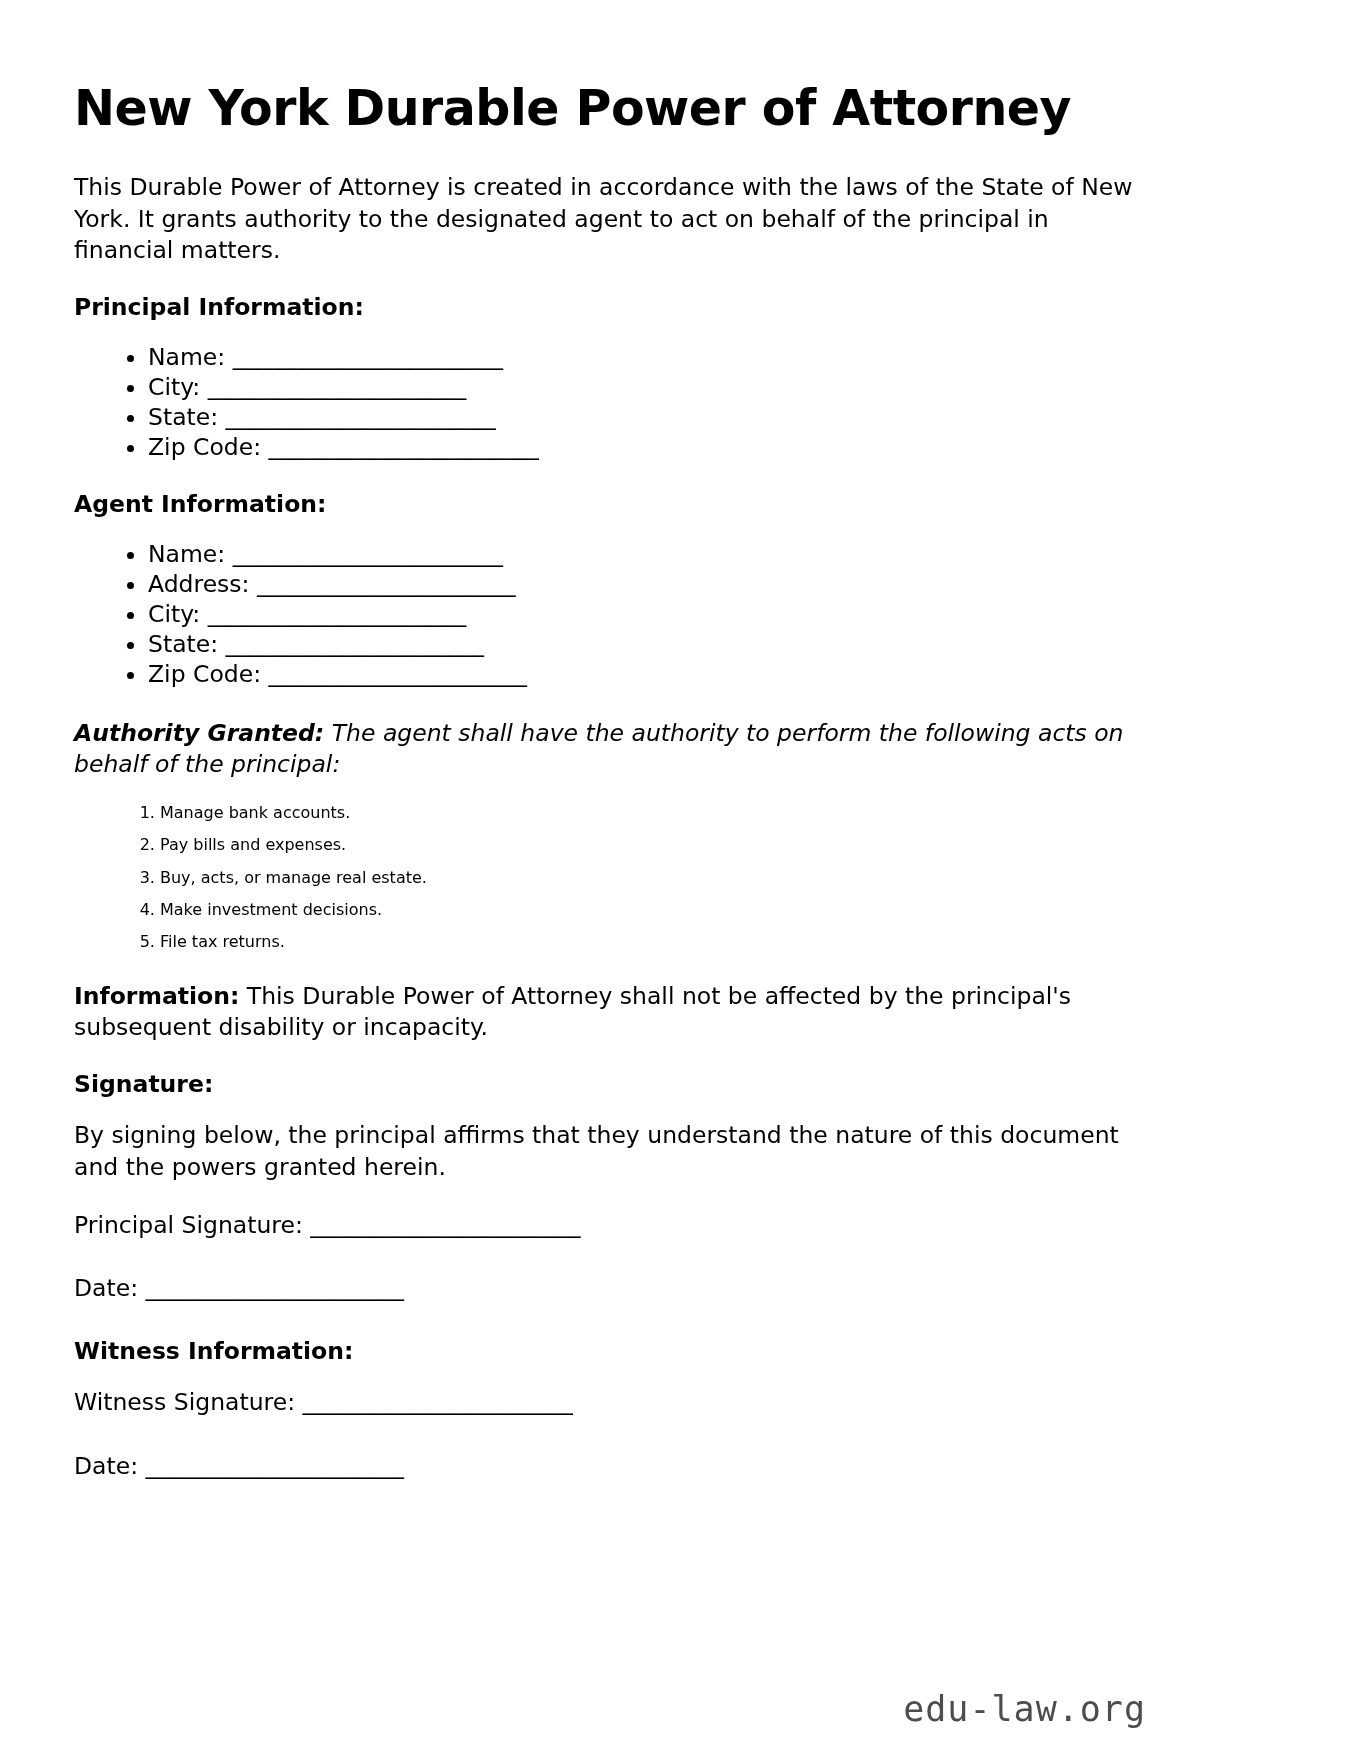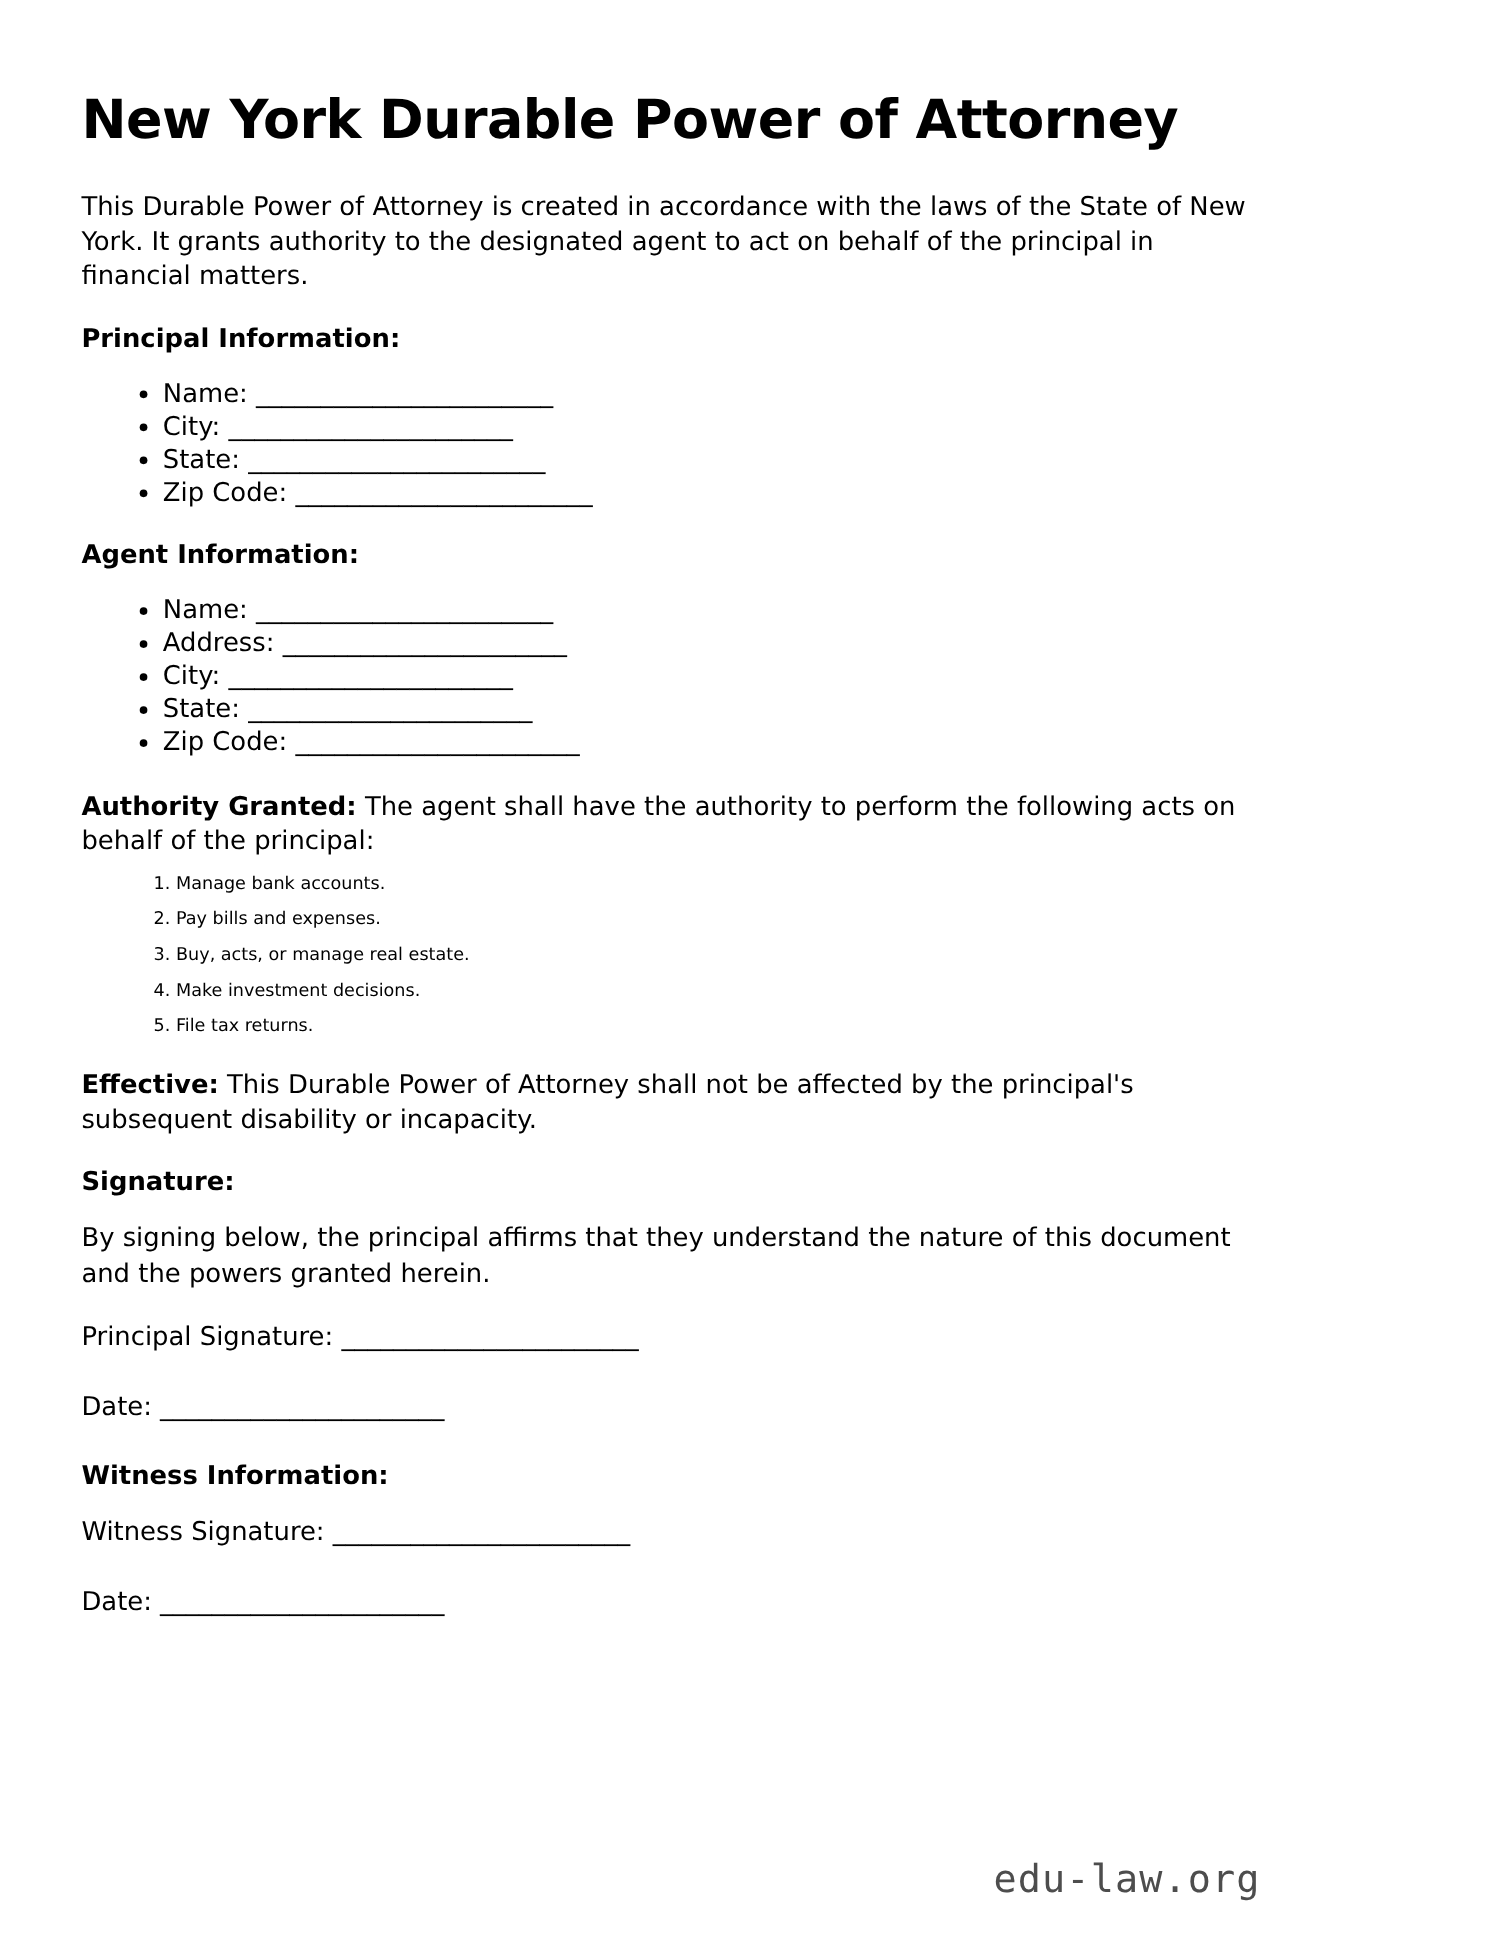--- a/index.html
+++ b/index.html
@@ -27,21 +27,22 @@
     margin: 18px 0 36px 0;
     line-height: 1.1;
   }
   p.para {
     font-size: 23.5px;
     line-height: 1.35;
     margin: 0 0 26px 0;
     max-width: 1205px;
   }
   p.para.tight {
-    margin-bottom: 12px;
+    margin-bottom: 22px;
+    font-style: italic;
   }
   h2.section-head {
     font-size: 23.5px;
     font-weight: bold;
     margin: 0 0 22px 0;
   }
   ul.field-list {
     margin: 0 0 28px 0;
     padding-left: 74px;
     list-style-type: disc;
@@ -109,21 +110,21 @@
   <p class="para tight"><span class="lead-bold">Authority Granted:</span><span> The agent shall have the authority to perform the following acts on behalf of the principal:</span></p>
 
   <ol class="acts-list">
     <li>Manage bank accounts.</li>
     <li>Pay bills and expenses.</li>
     <li>Buy, acts, or manage real estate.</li>
     <li>Make investment decisions.</li>
     <li>File tax returns.</li>
   </ol>
 
-  <p class="para"><span class="lead-bold">Effective:</span><span> This Durable Power of Attorney shall not be affected by the principal's subsequent disability or incapacity.</span></p>
+  <p class="para"><span class="lead-bold">Information:</span><span> This Durable Power of Attorney shall not be affected by the principal's subsequent disability or incapacity.</span></p>
 
   <h2 class="section-head">Signature:</h2>
 
   <p class="para">By signing below, the principal affirms that they understand the nature of this document and the powers granted herein.</p>
 
   <div class="sig-line">Principal Signature: _______________________</div>
 
   <div class="sig-line">Date: ______________________</div>
 
   <h2 class="section-head">Witness Information:</h2>

